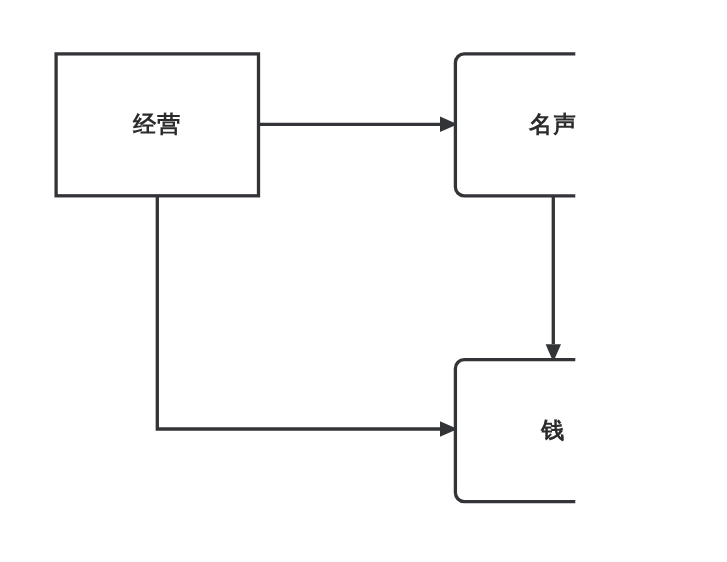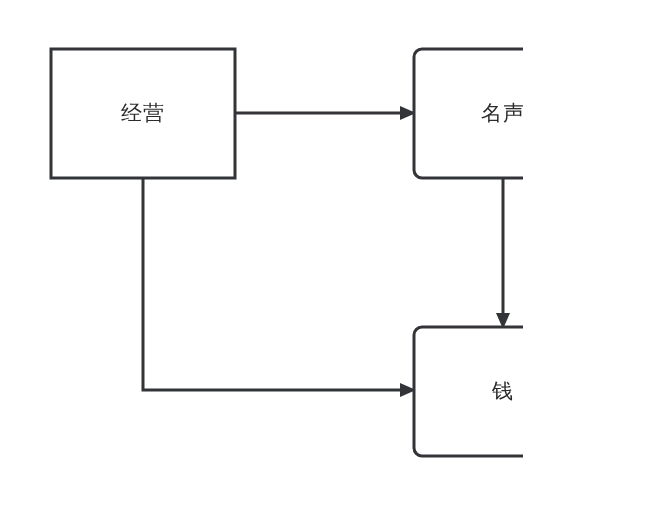--- a/index.html
+++ b/index.html
@@ -10,20 +10,21 @@
   }
   body {
     font-family: "DejaVu Sans", "Liberation Sans", sans-serif;
   }
   #canvas {
     position: relative;
     width: 523px;
     height: 511px;
     background: #ffffff;
     overflow: hidden;
+    font-weight: bold;
   }
   #diagram-svg {
     position: absolute;
     left: 0;
     top: 0;
     width: 661px;
     height: 511px;
     display: block;
   }
   .node-shape {

